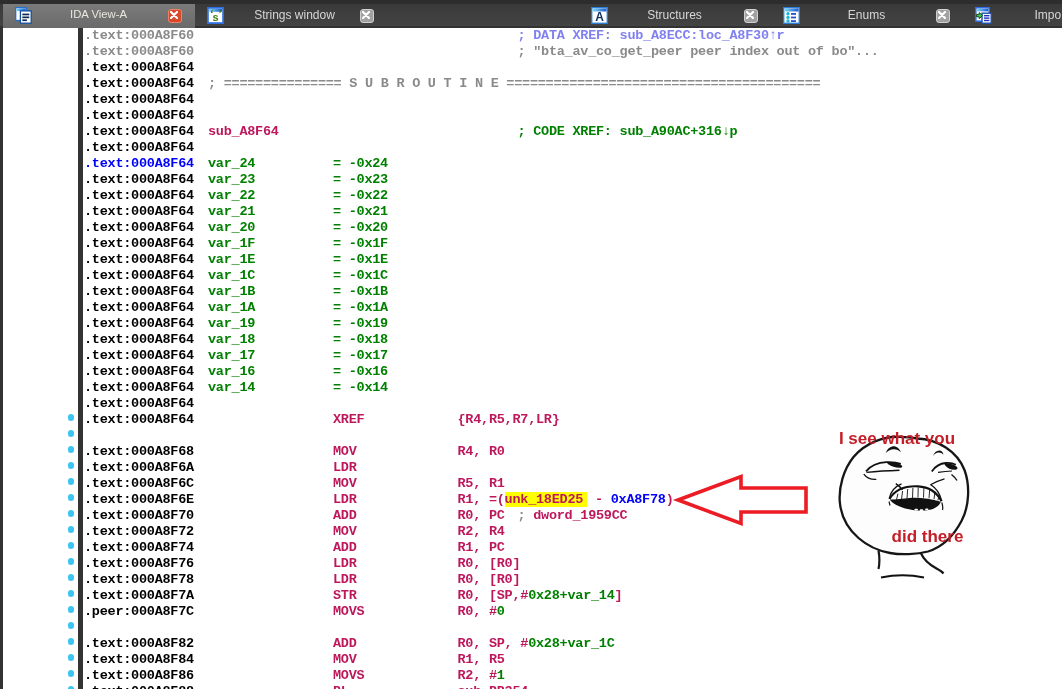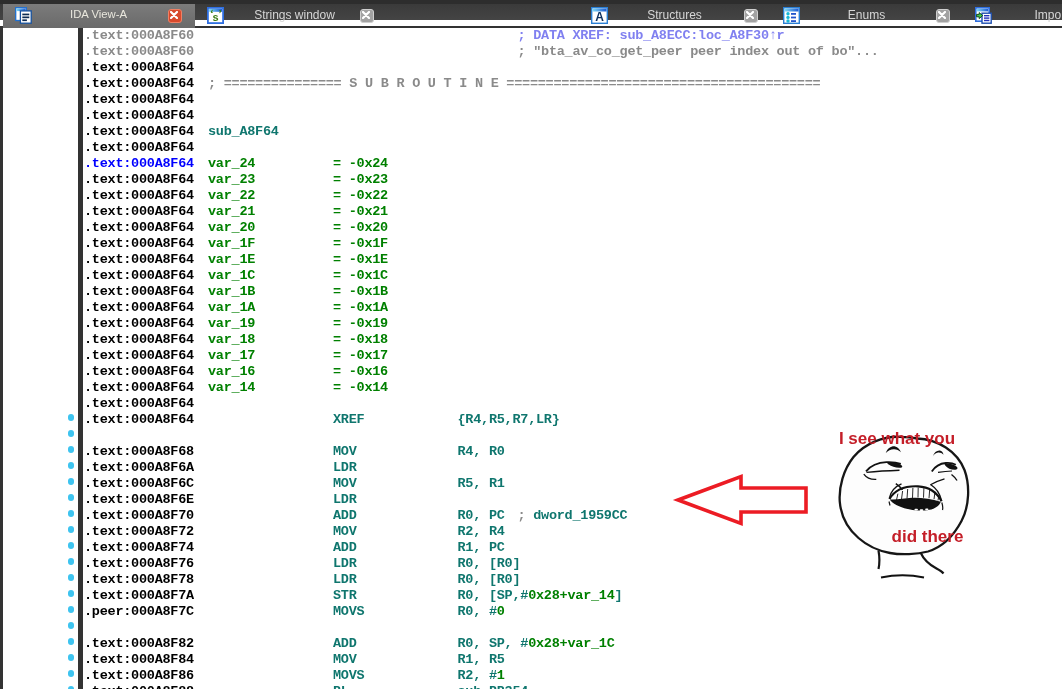--- a/index.html
+++ b/index.html
@@ -1,37 +1,37 @@
 <!DOCTYPE html>
 <html><head><meta charset="utf-8"><style>
 html,body{margin:0;padding:0;width:1062px;height:689px;overflow:hidden;background:#fff}
 #root{position:absolute;left:0;top:0;width:1062px;height:689px;overflow:hidden;
  font-family:"Liberation Mono",monospace;font-weight:700;font-size:13.5px;letter-spacing:-0.25px}
 
-#tabbar{position:absolute;left:0;top:0;width:1062px;height:20px;background:linear-gradient(#383838,#444444)}
+#tabbar{position:absolute;left:0;top:0;width:1062px;height:28px;background:linear-gradient(#383838,#444444)}
 #topstrip{position:absolute;left:0;top:0;width:1062px;height:4px;background:#2d2d2d}
 .tab{position:absolute;top:4px;height:24px}
 #tab1{left:2.5px;width:192px;background:linear-gradient(#7b7b7b,#6a6a6a)}
 .tname{position:absolute;top:4px;width:100%;text-align:center;font-family:"Liberation Sans",sans-serif;
  font-weight:400;font-size:12px;color:#d6d6d6;letter-spacing:0}
 #tab1 .tname{color:#e9e7dd;font-size:11.3px}
 .ticon{position:absolute;left:12px;top:3px;width:17px;height:17px}
 .tx{position:absolute;top:5px;width:14px;height:14px;border-radius:3px;
  background:#a2a2a2;border:1.5px solid #cfcfcf;box-sizing:border-box}
 #tab1 .tx{background:#d8492c;border-color:#ef8165}
 .tx svg{position:absolute;left:1.2px;top:1.2px}
 
 #leftline{position:absolute;left:0;top:28px;width:2.5px;height:661px;background:#333}
 #navbar{position:absolute;left:78px;top:28px;width:5px;height:661px;background:#333}
 .dot{position:absolute;left:67.6px;width:6.8px;height:6.8px;border-radius:50%;background:#3ec4f0}
 
 .ln{position:absolute;left:0;width:1062px;height:16px;line-height:16px;white-space:pre}
 .ln b,.ln i{font-weight:700;font-style:normal}
 .ln b{position:absolute;top:0}
-.bk{color:#000}.gy{color:#8a8a8a}.nv{color:#0f766e}.bl{color:#0000ff}.gr{color:#008000}.pe{color:#8080f0}
+.bk{color:#000}.gy{color:#8a8a8a}.nv{color:#be185d}.bl{color:#0000ff}.gr{color:#008000}.pe{color:#8080f0}
 .hl{background:#ffff00;padding-right:4px}
 </style></head><body>
 <div id="root">
 <div id="tabbar">
  <div id="topstrip"></div>
  <div style="position:absolute;left:0;top:26px;width:1062px;height:2px;background:#323232"></div>
  <div class="tab" id="tab1">
    <svg class="ticon" viewBox="0 0 17 17">
      <defs>
             <linearGradient id="gh1" x1="0" y1="0" x2="1" y2="0">
@@ -155,21 +155,21 @@
 <s class="dot" style="top:638px"></s>
 <s class="dot" style="top:654px"></s>
 <s class="dot" style="top:670px"></s>
 <s class="dot" style="top:686px"></s>
 <div class="ln" style="top:28px"><b class="a gy" style="left:84px">.text:000A8F60</b><b class="s" style="left:517.5px"><i class="pe">; DATA XREF: sub_A8ECC:loc_A8F30↑r</i></b></div>
 <div class="ln" style="top:44px"><b class="a gy" style="left:84px">.text:000A8F60</b><b class="s" style="left:517.5px"><i class="gy">; "bta_av_co_get_peer peer index out of bo"...</i></b></div>
 <div class="ln" style="top:60px"><b class="a bk" style="left:84px">.text:000A8F64</b></div>
 <div class="ln" style="top:76px"><b class="a bk" style="left:84px">.text:000A8F64</b><b class="s" style="left:208px"><i class="gy">; =============== S U B R O U T I N E ========================================</i></b></div>
 <div class="ln" style="top:92px"><b class="a bk" style="left:84px">.text:000A8F64</b></div>
 <div class="ln" style="top:108px"><b class="a bk" style="left:84px">.text:000A8F64</b></div>
-<div class="ln" style="top:124px"><b class="a bk" style="left:84px">.text:000A8F64</b><b class="s" style="left:208px"><i class="nv">sub_A8F64</i></b></div>
+<div class="ln" style="top:124px"><b class="a bk" style="left:84px">.text:000A8F64</b><b class="s" style="left:208px"><i class="nv">sub_A8F64</i></b><b class="s" style="left:517.5px"><i class="gr">; CODE XREF: sub_A90AC+316↓p</i></b></div>
 <div class="ln" style="top:140px"><b class="a bk" style="left:84px">.text:000A8F64</b></div>
 <div class="ln" style="top:156px"><b class="a bl" style="left:84px">.text:000A8F64</b><b class="s" style="left:208px"><i class="gr">var_24</i></b><b class="s" style="left:333px"><i class="gr">= -0x24</i></b></div>
 <div class="ln" style="top:172px"><b class="a bk" style="left:84px">.text:000A8F64</b><b class="s" style="left:208px"><i class="gr">var_23</i></b><b class="s" style="left:333px"><i class="gr">= -0x23</i></b></div>
 <div class="ln" style="top:188px"><b class="a bk" style="left:84px">.text:000A8F64</b><b class="s" style="left:208px"><i class="gr">var_22</i></b><b class="s" style="left:333px"><i class="gr">= -0x22</i></b></div>
 <div class="ln" style="top:204px"><b class="a bk" style="left:84px">.text:000A8F64</b><b class="s" style="left:208px"><i class="gr">var_21</i></b><b class="s" style="left:333px"><i class="gr">= -0x21</i></b></div>
 <div class="ln" style="top:220px"><b class="a bk" style="left:84px">.text:000A8F64</b><b class="s" style="left:208px"><i class="gr">var_20</i></b><b class="s" style="left:333px"><i class="gr">= -0x20</i></b></div>
 <div class="ln" style="top:236px"><b class="a bk" style="left:84px">.text:000A8F64</b><b class="s" style="left:208px"><i class="gr">var_1F</i></b><b class="s" style="left:333px"><i class="gr">= -0x1F</i></b></div>
 <div class="ln" style="top:252px"><b class="a bk" style="left:84px">.text:000A8F64</b><b class="s" style="left:208px"><i class="gr">var_1E</i></b><b class="s" style="left:333px"><i class="gr">= -0x1E</i></b></div>
 <div class="ln" style="top:268px"><b class="a bk" style="left:84px">.text:000A8F64</b><b class="s" style="left:208px"><i class="gr">var_1C</i></b><b class="s" style="left:333px"><i class="gr">= -0x1C</i></b></div>
 <div class="ln" style="top:284px"><b class="a bk" style="left:84px">.text:000A8F64</b><b class="s" style="left:208px"><i class="gr">var_1B</i></b><b class="s" style="left:333px"><i class="gr">= -0x1B</i></b></div>
@@ -177,21 +177,21 @@
 <div class="ln" style="top:316px"><b class="a bk" style="left:84px">.text:000A8F64</b><b class="s" style="left:208px"><i class="gr">var_19</i></b><b class="s" style="left:333px"><i class="gr">= -0x19</i></b></div>
 <div class="ln" style="top:332px"><b class="a bk" style="left:84px">.text:000A8F64</b><b class="s" style="left:208px"><i class="gr">var_18</i></b><b class="s" style="left:333px"><i class="gr">= -0x18</i></b></div>
 <div class="ln" style="top:348px"><b class="a bk" style="left:84px">.text:000A8F64</b><b class="s" style="left:208px"><i class="gr">var_17</i></b><b class="s" style="left:333px"><i class="gr">= -0x17</i></b></div>
 <div class="ln" style="top:364px"><b class="a bk" style="left:84px">.text:000A8F64</b><b class="s" style="left:208px"><i class="gr">var_16</i></b><b class="s" style="left:333px"><i class="gr">= -0x16</i></b></div>
 <div class="ln" style="top:380px"><b class="a bk" style="left:84px">.text:000A8F64</b><b class="s" style="left:208px"><i class="gr">var_14</i></b><b class="s" style="left:333px"><i class="gr">= -0x14</i></b></div>
 <div class="ln" style="top:396px"><b class="a bk" style="left:84px">.text:000A8F64</b></div>
 <div class="ln" style="top:412px"><b class="a bk" style="left:84px">.text:000A8F64</b><b class="s" style="left:333px"><i class="nv">XREF</i></b><b class="s" style="left:457.5px"><i class="nv">{R4,R5,R7,LR}</i></b></div>
 <div class="ln" style="top:444px"><b class="a bk" style="left:84px">.text:000A8F68</b><b class="s" style="left:333px"><i class="nv">MOV</i></b><b class="s" style="left:457.5px"><i class="nv">R4, R0</i></b></div>
 <div class="ln" style="top:460px"><b class="a bk" style="left:84px">.text:000A8F6A</b><b class="s" style="left:333px"><i class="nv">LDR</i></b></div>
 <div class="ln" style="top:476px"><b class="a bk" style="left:84px">.text:000A8F6C</b><b class="s" style="left:333px"><i class="nv">MOV</i></b><b class="s" style="left:457.5px"><i class="nv">R5, R1</i></b></div>
-<div class="ln" style="top:492px"><b class="a bk" style="left:84px">.text:000A8F6E</b><b class="s" style="left:333px"><i class="nv">LDR</i></b></div>
+<div class="ln" style="top:492px"><b class="a bk" style="left:84px">.text:000A8F6E</b><b class="s" style="left:333px"><i class="nv">LDR</i></b><b class="s" style="left:457.5px"><i class="nv">R1, =(</i><i class="nv hl">unk_18ED25</i><i class="nv"> - </i><i class="bl">0xA8F78</i><i class="nv">)</i></b></div>
 <div class="ln" style="top:508px"><b class="a bk" style="left:84px">.text:000A8F70</b><b class="s" style="left:333px"><i class="nv">ADD</i></b><b class="s" style="left:457.5px"><i class="nv">R0, PC</i></b><b class="s" style="left:517.5px"><i class="gy">; </i><i class="nv">dword_1959CC</i></b></div>
 <div class="ln" style="top:524px"><b class="a bk" style="left:84px">.text:000A8F72</b><b class="s" style="left:333px"><i class="nv">MOV</i></b><b class="s" style="left:457.5px"><i class="nv">R2, R4</i></b></div>
 <div class="ln" style="top:540px"><b class="a bk" style="left:84px">.text:000A8F74</b><b class="s" style="left:333px"><i class="nv">ADD</i></b><b class="s" style="left:457.5px"><i class="nv">R1, PC</i></b></div>
 <div class="ln" style="top:556px"><b class="a bk" style="left:84px">.text:000A8F76</b><b class="s" style="left:333px"><i class="nv">LDR</i></b><b class="s" style="left:457.5px"><i class="nv">R0, [R0]</i></b></div>
 <div class="ln" style="top:572px"><b class="a bk" style="left:84px">.text:000A8F78</b><b class="s" style="left:333px"><i class="nv">LDR</i></b><b class="s" style="left:457.5px"><i class="nv">R0, [R0]</i></b></div>
 <div class="ln" style="top:588px"><b class="a bk" style="left:84px">.text:000A8F7A</b><b class="s" style="left:333px"><i class="nv">STR</i></b><b class="s" style="left:457.5px"><i class="nv">R0, [SP,#</i><i class="gr">0x28+var_14</i><i class="nv">]</i></b></div>
 <div class="ln" style="top:604px"><b class="a bk" style="left:84px">.peer:000A8F7C</b><b class="s" style="left:333px"><i class="nv">MOVS</i></b><b class="s" style="left:457.5px"><i class="nv">R0, #</i><i class="gr">0</i></b></div>
 <div class="ln" style="top:636px"><b class="a bk" style="left:84px">.text:000A8F82</b><b class="s" style="left:333px"><i class="nv">ADD</i></b><b class="s" style="left:457.5px"><i class="nv">R0, SP, #</i><i class="gr">0x28+var_1C</i></b></div>
 <div class="ln" style="top:652px"><b class="a bk" style="left:84px">.text:000A8F84</b><b class="s" style="left:333px"><i class="nv">MOV</i></b><b class="s" style="left:457.5px"><i class="nv">R1, R5</i></b></div>
 <div class="ln" style="top:668px"><b class="a bk" style="left:84px">.text:000A8F86</b><b class="s" style="left:333px"><i class="nv">MOVS</i></b><b class="s" style="left:457.5px"><i class="nv">R2, #</i><i class="gr">1</i></b></div>

